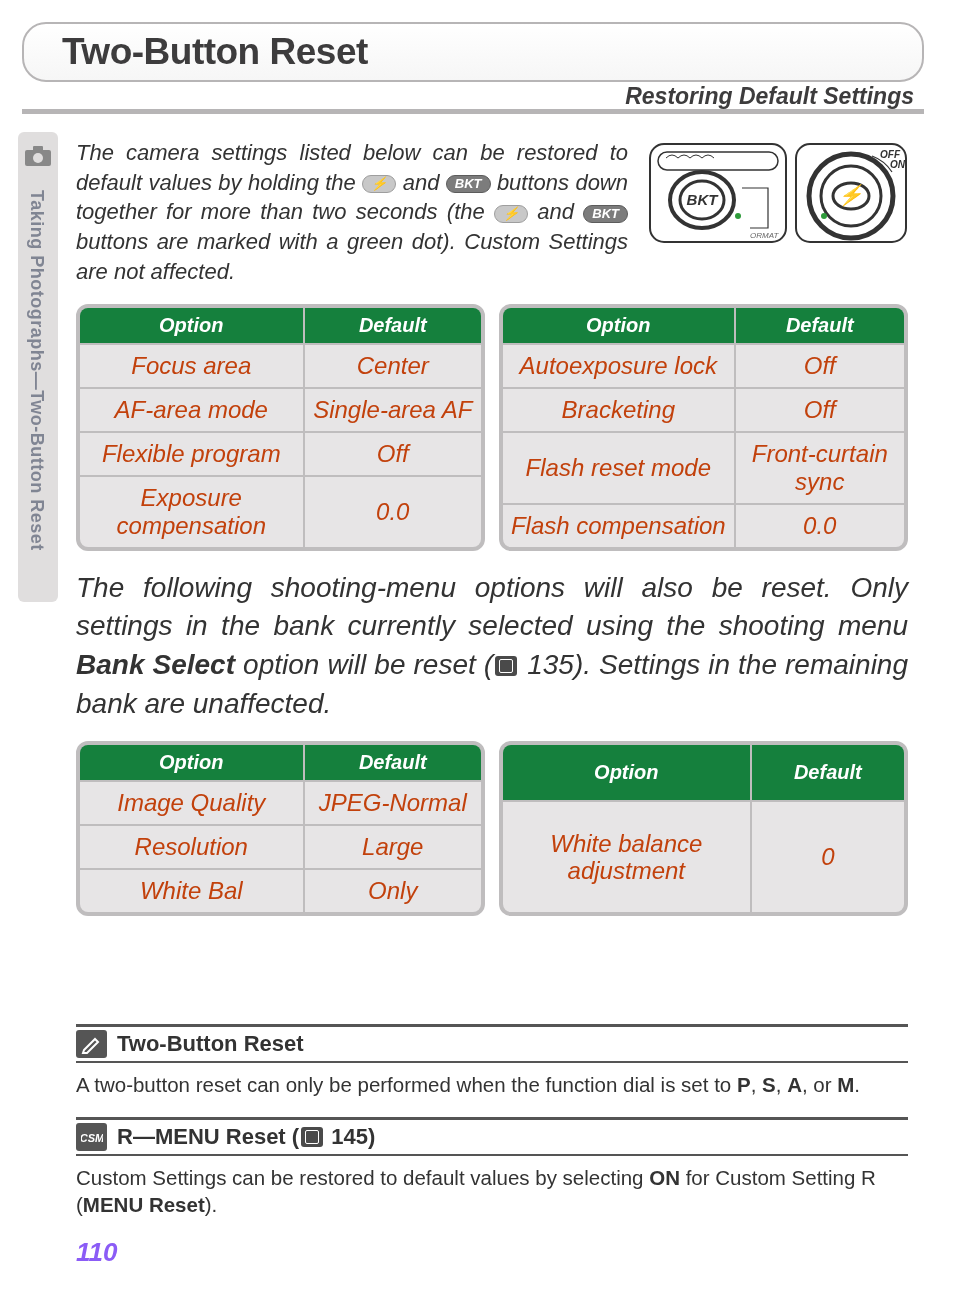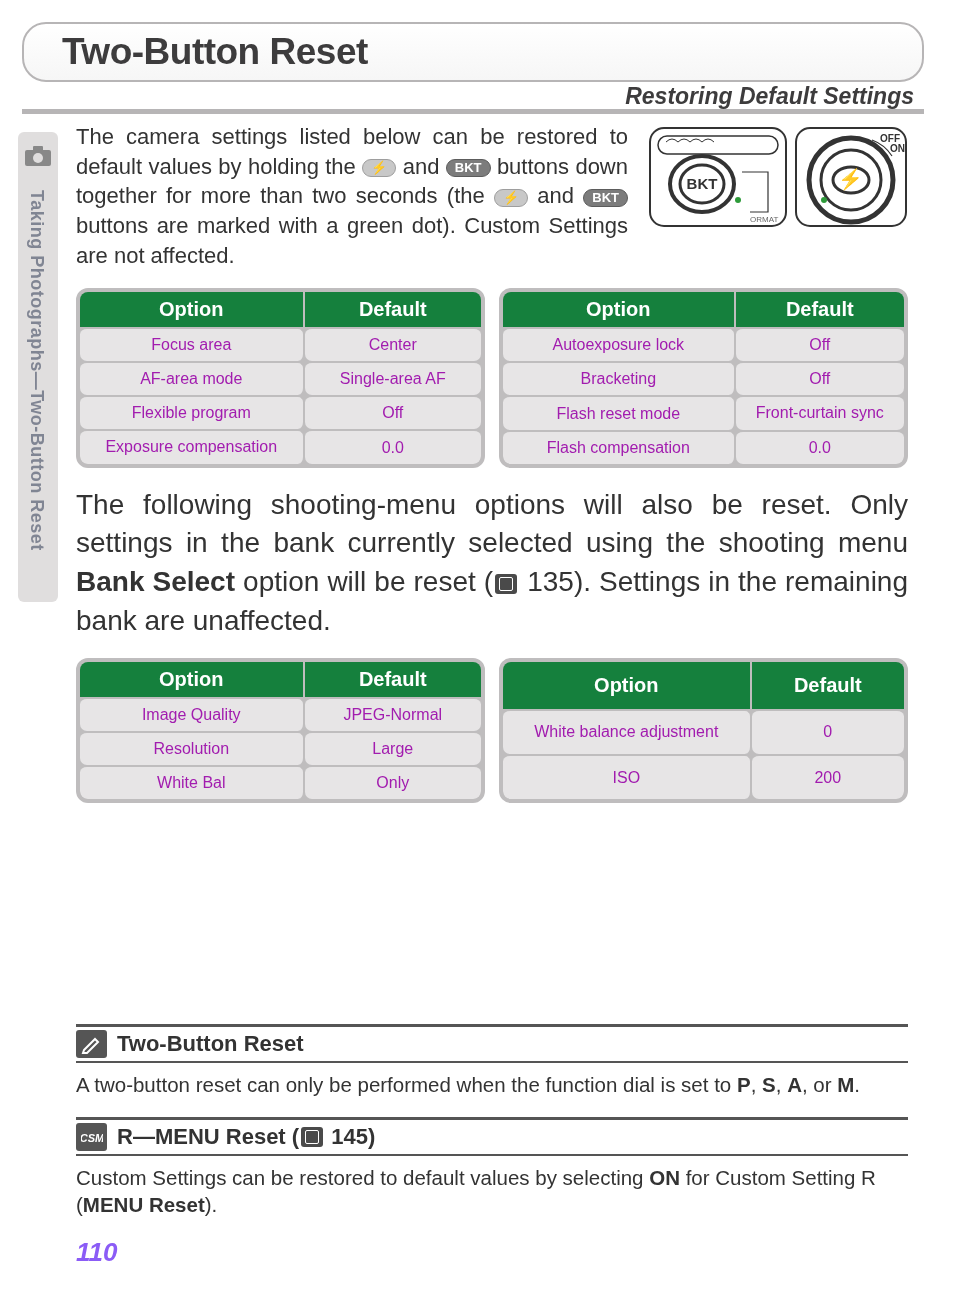--- a/index.html
+++ b/index.html
@@ -62,21 +62,21 @@
   }
   .subtitle-text {
     font-style: italic;
     font-weight: bold;
     font-size: 23px;
     color: #3d3c3d;
   }
   
   .body {
     position: absolute;
-    left: 76px; right: 46px; top: 122px;
+    left: 76px; right: 46px; top: 138px; font-style: italic;
   }
   .intro { font-size: 22px; line-height: 1.35; color:#333; }
   .intro-row { display:flex; gap: 20px; }
   .intro-text { flex:1; text-align: justify; }
   .intro-figs { width: 260px; display:flex; gap:6px; }
   .intro-figs svg { display:block; }
   .glyph-pill {
     display:inline-flex; align-items:center; justify-content:center;
     height:18px; padding:0 8px; border-radius:10px;
     background:#c8c8c8; color:#333; font-size:13px; font-weight:bold;
@@ -94,25 +94,24 @@
     overflow: hidden;
     background:#bfbdbe;
   }
   .tbl th {
     background:#15803d; color:#fff; font-weight:bold;
     font-size:20px; padding:6px 4px; text-align:center;
     border-right:2px solid #bfbdbe;
   }
   .tbl th:last-child { border-right:none; }
   .tbl td {
-    background:#e7e5e6; color:#a21caf; font-size:16px;
+    background:#e7e5e6; color:#c2410c; font-size:24px;
     padding:7px 6px; text-align:center;
     border-top:2px solid #bfbdbe;
     border-right:2px solid #bfbdbe;
-    border-radius:7px;
   }
   .tbl td:last-child { border-right:none; }
   .para2 { margin-top:18px; font-size:28px; line-height:1.38; text-align:justify; }
   .para2 .book-icon {
     display:inline-block; width:22px; height:20px; vertical-align:middle;
     background:#4a4a4a; border-radius:3px; position:relative; margin:0 2px;
   }
   .para2 .book-icon::before{
     content:""; position:absolute; left:4px; top:3px; right:4px; bottom:3px;
     border:1.5px solid #fff; border-radius:2px;
@@ -286,24 +285,20 @@
     <table class="tbl">
       <tbody>
           <tr>
         <th style="width:62%">Option</th>
         <th>Default</th>
       </tr>
       <tr>
             <td style="line-height:1.15">White balance adjustment</td>
             <td>0</td>
           </tr>
-      <tr>
-            <td>ISO</td>
-            <td>200</td>
-          </tr>
     </tbody>
       </table>
   </div>
 </div>
 
 <div class="notes">
   <div class="note-hdr">
     <div class="badge">
       <svg width="22" height="20" viewBox="0 0 22 20">
           <path d="M3 16 L14 5 L17 8 L6 19 L2 19 Z" fill="none" stroke="#fff" stroke-width="2"></path>

